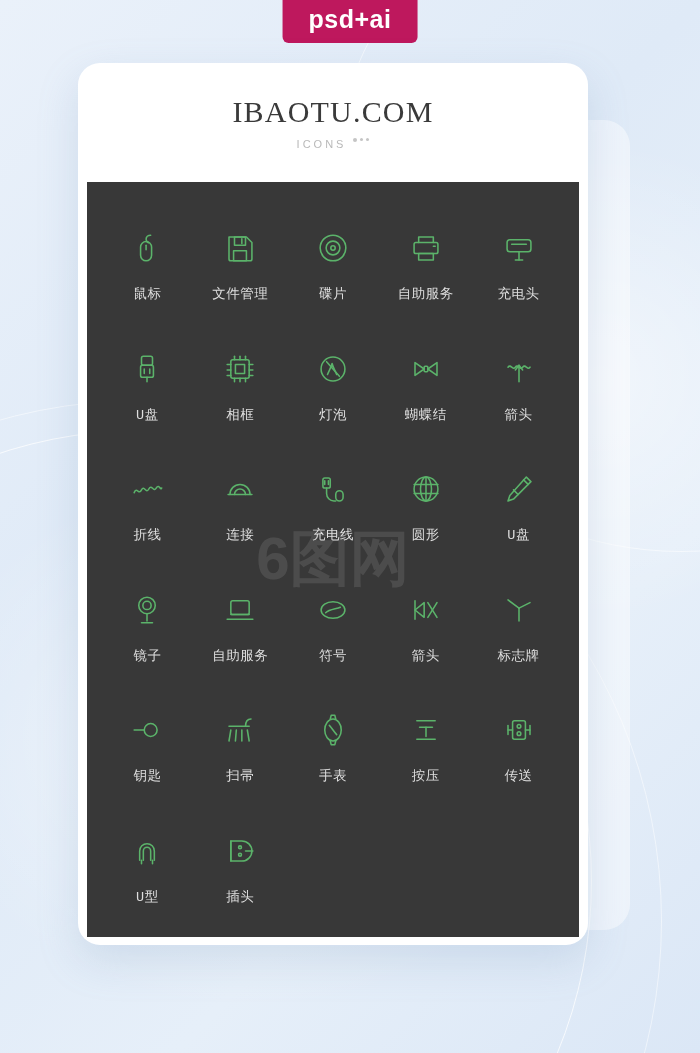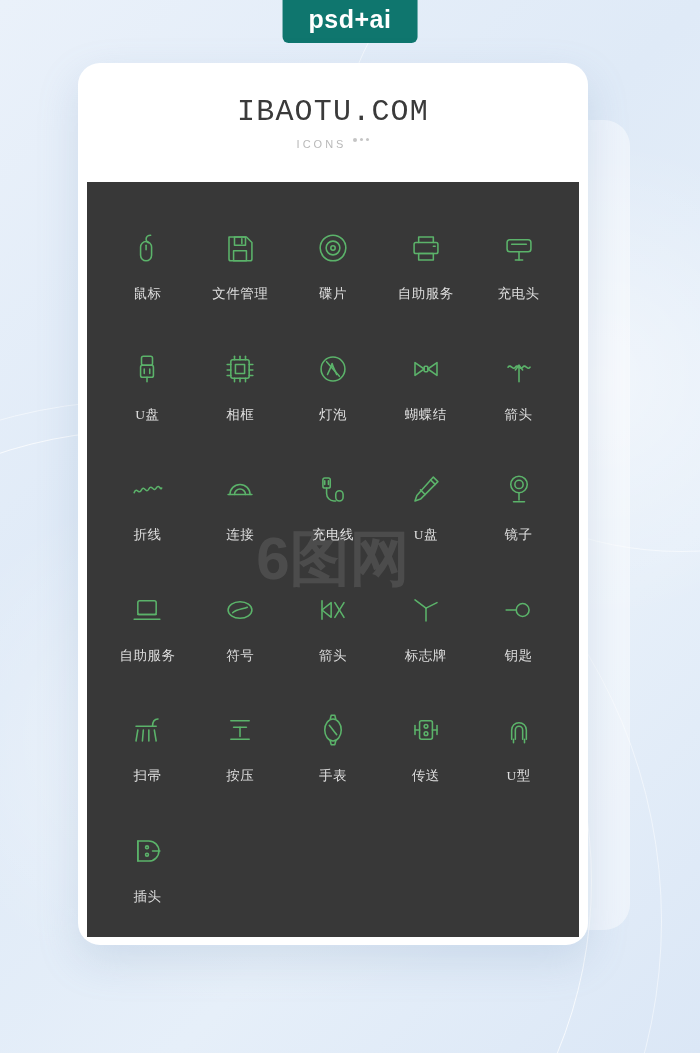--- a/index.html
+++ b/index.html
@@ -39,21 +39,21 @@
   .arc1 { width: 900px; height: 900px; left: -310px; top: 430px; }
   .arc2 { width: 1040px; height: 1040px; left: -380px; top: 400px; border-color: rgba(255,255,255,0.5); }
   .arc3 { width: 700px; height: 700px; left: 330px; top: -150px; border-color: rgba(255,255,255,0.55); }
 
   
   .badge {
     position: absolute;
     left: 50%;
     transform: translateX(-50%);
     top: 0px;
-    background: #0f766e;
+    background: #be185d;
     color: #ffffff;
     font-size: 25px;
     font-weight: bold;
     letter-spacing: 0.5px;
     padding: 6px 26px 9px 26px;
     border-radius: 0 0 6px 6px;
     line-height: 1.1;
   }
 
   
@@ -85,21 +85,21 @@
     display: flex;
     flex-direction: column;
     align-items: center;
     justify-content: center;
   }
   .brand-title {
     font-size: 30px;
     letter-spacing: 1.2px;
     color: #3a3a3a;
     font-weight: normal;
-    font-family: Liberation Mono, monospace;
+    font-family: Liberation Serif, serif;
   }
   .brand-sub {
     margin-top: 9px;
     display: flex;
     align-items: flex-start;
     gap: 7px;
     color: #b9b9b9;
     font-size: 11px;
     letter-spacing: 3px;
   }
@@ -142,21 +142,21 @@
     display: flex;
     align-items: center;
     justify-content: center;
   }
   .cell .ic svg { display: block; }
   .cell .lb {
     margin-top: 14px;
     color: #dfdfdf;
     font-size: 13.5px;
     letter-spacing: 0.5px;
-    font-family: Liberation Serif, serif;
+    font-family: Liberation Mono, monospace;
     white-space: nowrap;
   }
   
   .watermark {
     position: absolute;
     left: 0; top: 0; right: 0; bottom: 0;
     display: flex;
     align-items: center;
     justify-content: center;
     pointer-events: none;
@@ -342,20 +342,32 @@
               <line x1="19" y1="15" x2="19" y2="19"></line>
               <path d="M17 23v6a8 8 0 0 0 8 8h2"></path>
               <rect x="27" y="26" width="8" height="11" rx="4"></rect>
             </svg>
           </div>
           <div class="lb">充电线</div>
         </div>
         <div class="cell">
           <div class="ic">
             <svg width="44" height="44" viewBox="0 0 48 48" fill="none" stroke="#5bb36a" stroke-width="1.7" stroke-linecap="round" stroke-linejoin="round">
+              <circle cx="24" cy="24" r="13"></circle>
+              <ellipse cx="24" cy="24" rx="6" ry="13"></ellipse>
+              <line x1="11" y1="19" x2="37" y2="19"></line>
+              <line x1="11" y1="29" x2="37" y2="29"></line>
+              <line x1="24" y1="11" x2="24" y2="37"></line>
+            </svg>
+          </div>
+          <div class="lb">圆形</div>
+        </div>
+        <div class="cell">
+          <div class="ic">
+            <svg width="44" height="44" viewBox="0 0 48 48" fill="none" stroke="#5bb36a" stroke-width="1.7" stroke-linecap="round" stroke-linejoin="round">
               <path d="M32 11l5 5-19 19-6 2 2-6z"></path>
               <line x1="29" y1="14" x2="34" y2="19"></line>
               <line x1="18" y1="25" x2="23" y2="30"></line>
             </svg>
           </div>
           <div class="lb">U盘</div>
         </div>
         <div class="cell">
           <div class="ic">
             <svg width="44" height="44" viewBox="0 0 48 48" fill="none" stroke="#5bb36a" stroke-width="1.7" stroke-linecap="round" stroke-linejoin="round">
@@ -425,38 +437,38 @@
               <path d="M26 24v12"></path>
               <path d="M32 24l2 12"></path>
               <path d="M30 20c0-6 3-8 6-8"></path>
             </svg>
           </div>
           <div class="lb">扫帚</div>
         </div>
         <div class="cell">
           <div class="ic">
             <svg width="44" height="44" viewBox="0 0 48 48" fill="none" stroke="#5bb36a" stroke-width="1.7" stroke-linecap="round" stroke-linejoin="round">
+              <ellipse cx="24" cy="24" rx="9" ry="12"></ellipse>
+              <path d="M20 19c3 3 5 7 8 10"></path>
+              <path d="M21 12l1-4h4l1 4"></path>
+              <path d="M21 36l1 4h4l1-4"></path>
+            </svg>
+          </div>
+          <div class="lb">手表</div>
+        </div>
+        <div class="cell">
+          <div class="ic">
+            <svg width="44" height="44" viewBox="0 0 48 48" fill="none" stroke="#5bb36a" stroke-width="1.7" stroke-linecap="round" stroke-linejoin="round">
               <line x1="14" y1="14" x2="34" y2="14"></line>
               <line x1="17" y1="21" x2="31" y2="21"></line>
               <line x1="24" y1="21" x2="24" y2="31"></line>
               <line x1="14" y1="34" x2="34" y2="34"></line>
             </svg>
           </div>
           <div class="lb">按压</div>
-        </div>
-        <div class="cell">
-          <div class="ic">
-            <svg width="44" height="44" viewBox="0 0 48 48" fill="none" stroke="#5bb36a" stroke-width="1.7" stroke-linecap="round" stroke-linejoin="round">
-              <ellipse cx="24" cy="24" rx="9" ry="12"></ellipse>
-              <path d="M20 19c3 3 5 7 8 10"></path>
-              <path d="M21 12l1-4h4l1 4"></path>
-              <path d="M21 36l1 4h4l1-4"></path>
-            </svg>
-          </div>
-          <div class="lb">手表</div>
         </div>
         <div class="cell">
           <div class="ic">
             <svg width="44" height="44" viewBox="0 0 48 48" fill="none" stroke="#5bb36a" stroke-width="1.7" stroke-linecap="round" stroke-linejoin="round">
               <rect x="17" y="14" width="14" height="20" rx="2"></rect>
               <circle cx="24" cy="20" r="2"></circle>
               <circle cx="24" cy="28" r="2"></circle>
               <line x1="12" y1="19" x2="12" y2="29"></line>
               <line x1="36" y1="19" x2="36" y2="29"></line>
               <line x1="12" y1="24" x2="17" y2="24"></line>

